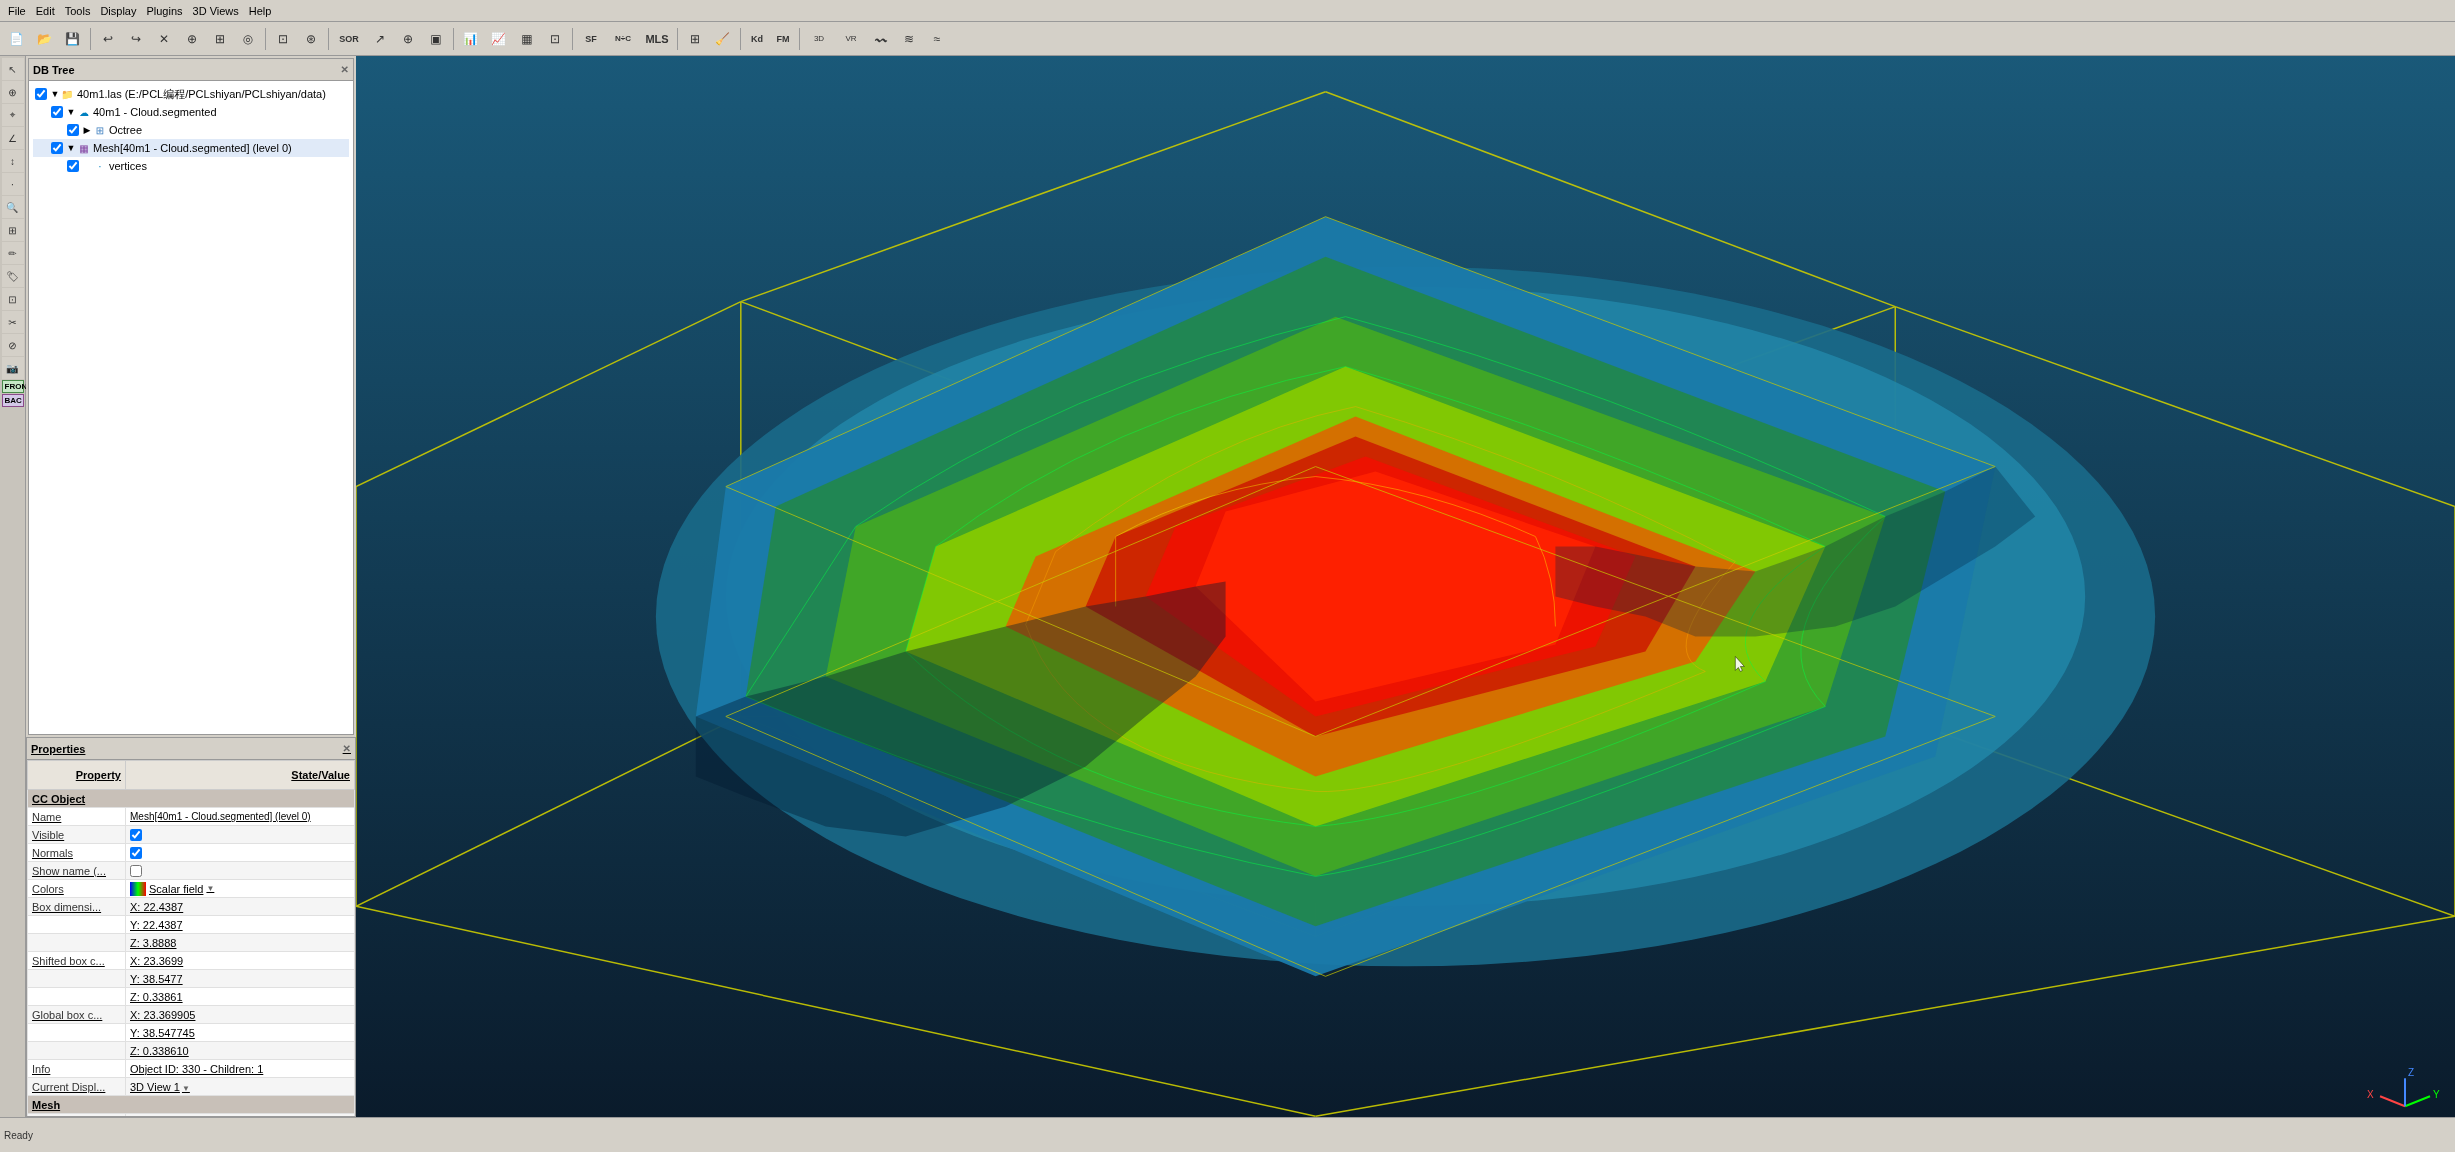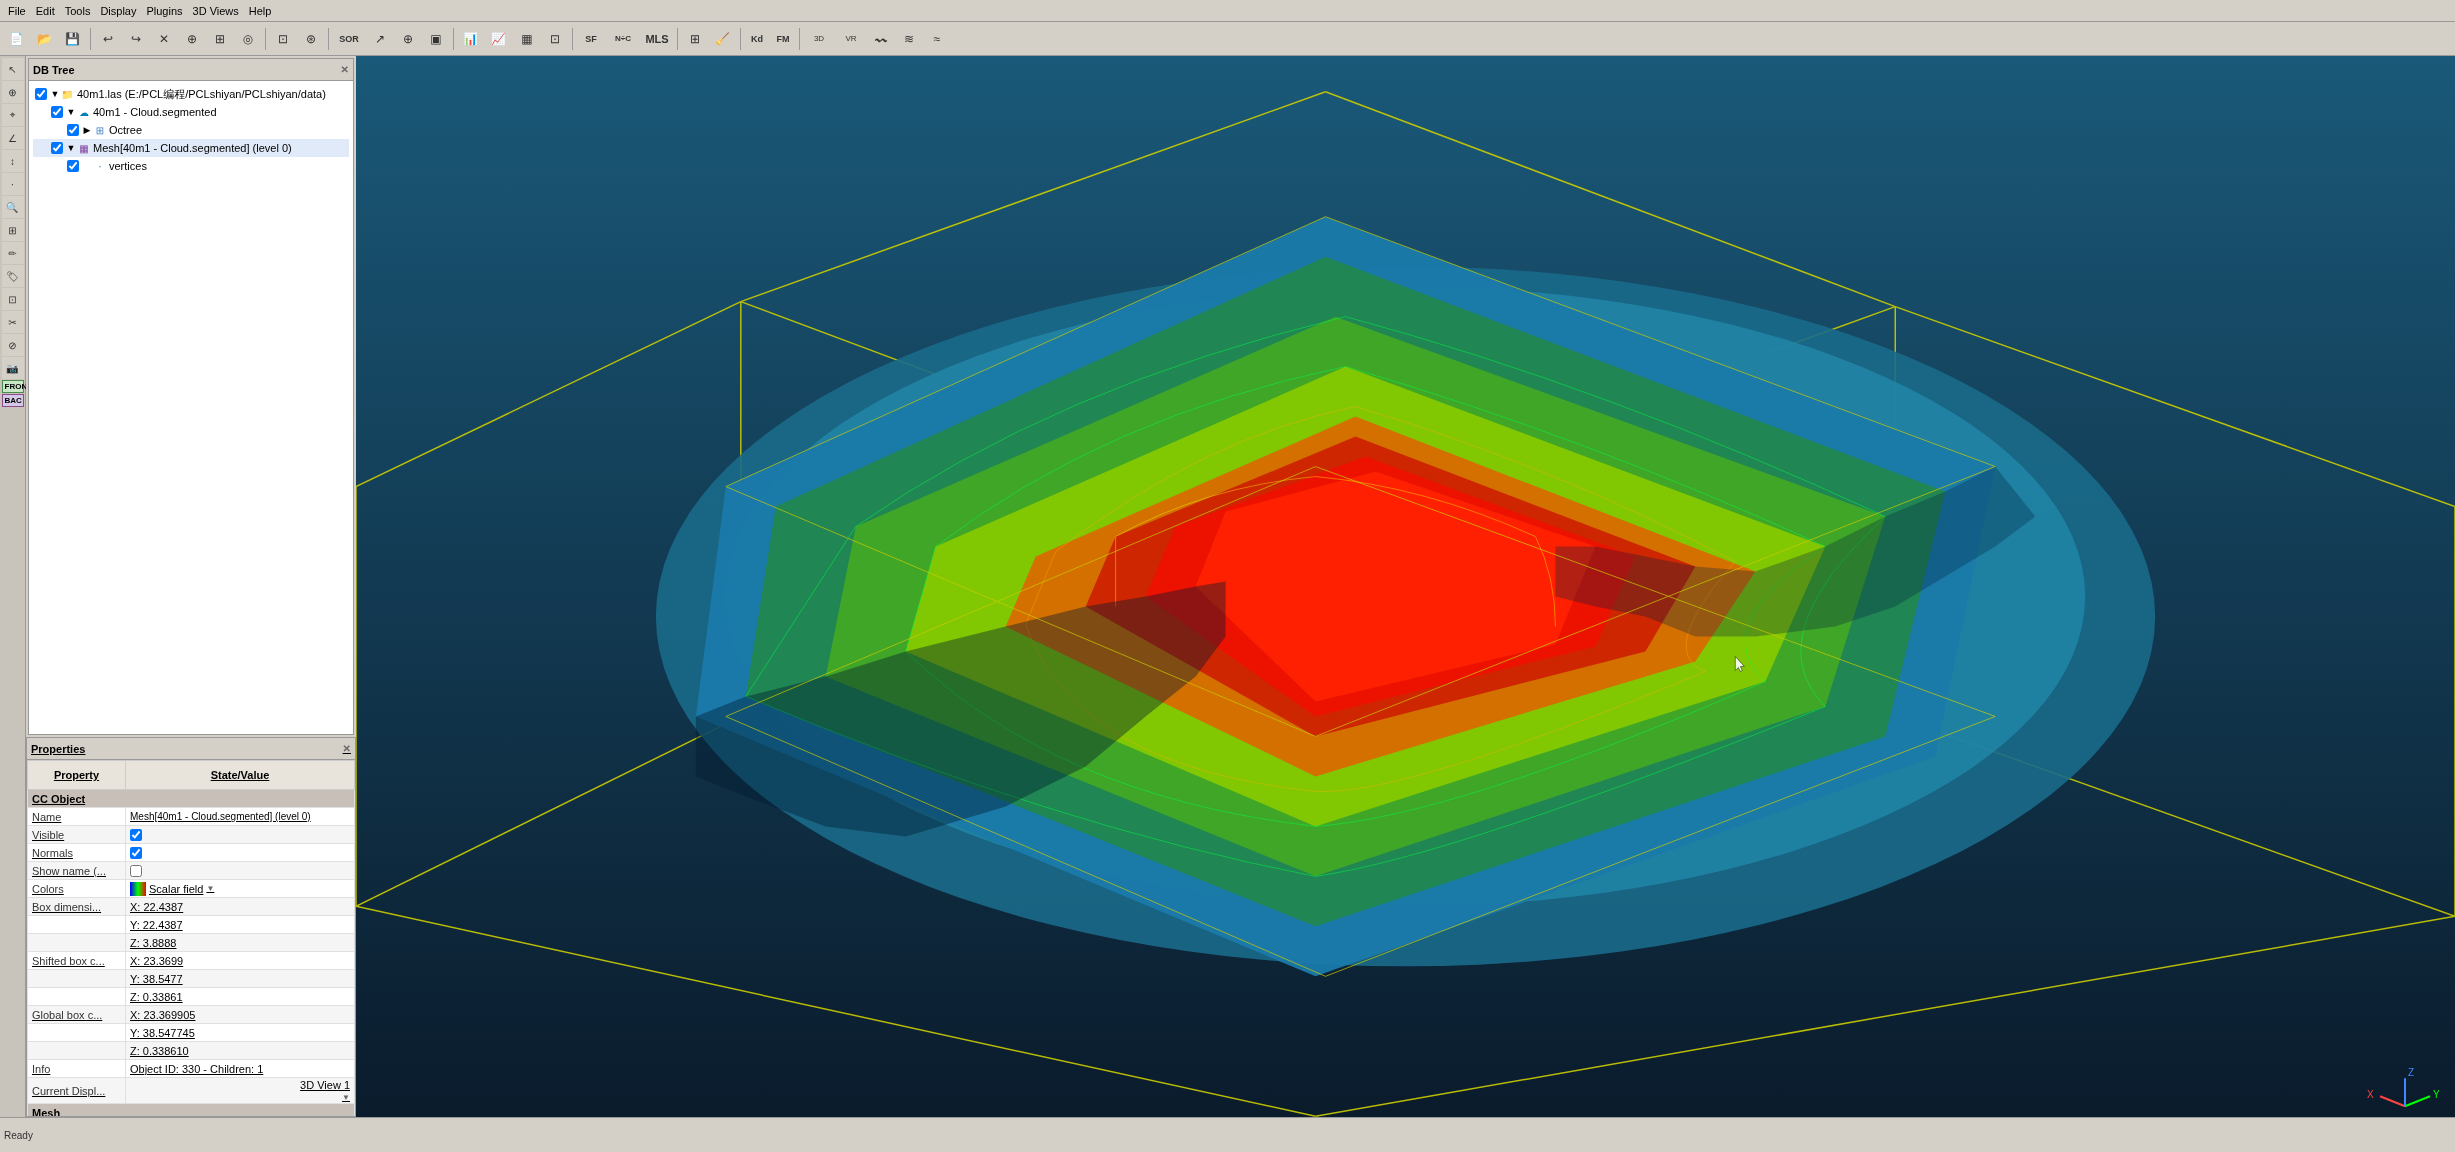--- a/index.html
+++ b/index.html
@@ -162,21 +162,21 @@
     }
     .prop-table {
       width: 100%;
       border-collapse: collapse;
       font-size: 11px;
     }
     .prop-table th {
       background: #e8e4dc;
       border: 1px solid #ccc;
       padding: 2px 4px;
-      text-align: center;
+      text-align: right;
       font-weight: bold;
       height: 29px;
     }
     .prop-table td {
       border: 1px solid #e0e0e0;
       padding: 1px 4px;
       height: 18px;
       vertical-align: middle;
     }
     .prop-table tr:nth-child(odd) td { background: #f5f5f5; }
@@ -510,21 +510,21 @@
             </tr>
 
             <tr>
               <td class="prop-name">Info</td>
               <td class="prop-value">Object ID: 330 - Children: 1</td>
             </tr>
 
             <tr>
               <td class="prop-name">Current Displ...</td>
               <td class="prop-value">
-                <div style="display:flex;align-items:flex-end;gap:2px;flex-direction:column;">
+                <div style="display:flex;align-items:flex-end;gap:2px;">
                   <span>3D View 1</span>
                   <span style="font-size:8px;color:#666;">▼</span>
                 </div>
               </td>
             </tr>
 
             <tr class="section-header">
               <td colspan="2">Mesh</td>
             </tr>
             <tr>

